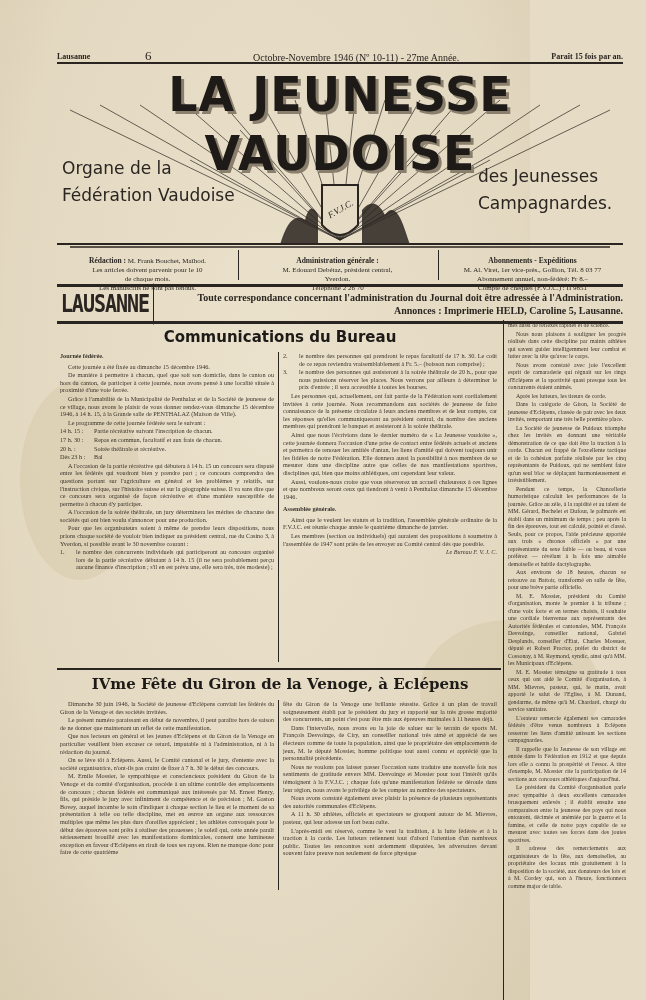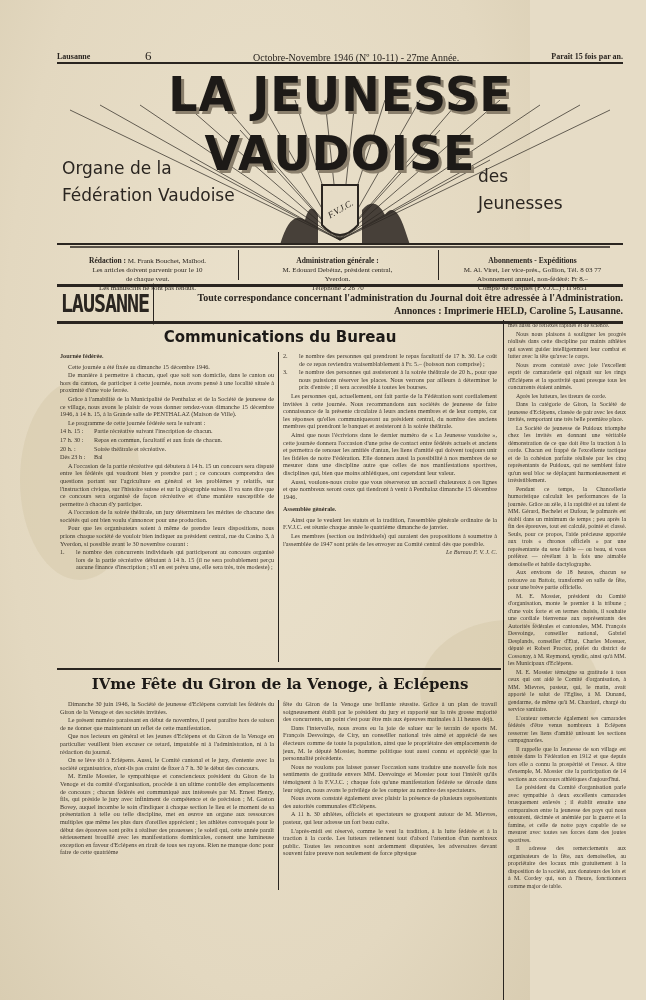--- a/index.html
+++ b/index.html
@@ -88,28 +88,29 @@
   </svg>
 
   <div class="masthead">LA JEUNESSE VAUDOISE</div>
 
   <div class="org-left">
     <div>Organe de la</div>
     <div>Fédération Vaudoise</div>
   </div>
   <div class="org-right">
     <div>des Jeunesses</div>
+    <div>Campagnardes.</div>
   </div>
 
   <div class="rule-mast"></div>
 
   <div class="info info1">
     <div><b>Rédaction :</b> <span>M. Frank Bouchet, Maîhod.</span></div>
     <div>Les articles doivent parvenir pour le 10</div>
-    <div>de chaque veut.</div>
+    <div>de chaque mois.</div>
     <div>Les manuscrits ne sont pas rendus.</div>
   </div>
   <div class="vsep" style="left:238px;top:250px;height:30px;"></div>
   <div class="info info2">
     <div><b>Administration générale :</b></div>
     <div>M. Edouard Debétaz, président central,</div>
     <div>Yverdon.</div>
     <div>Téléphone 2 26 70</div>
   </div>
   <div class="vsep" style="left:438px;top:250px;height:30px;"></div>

